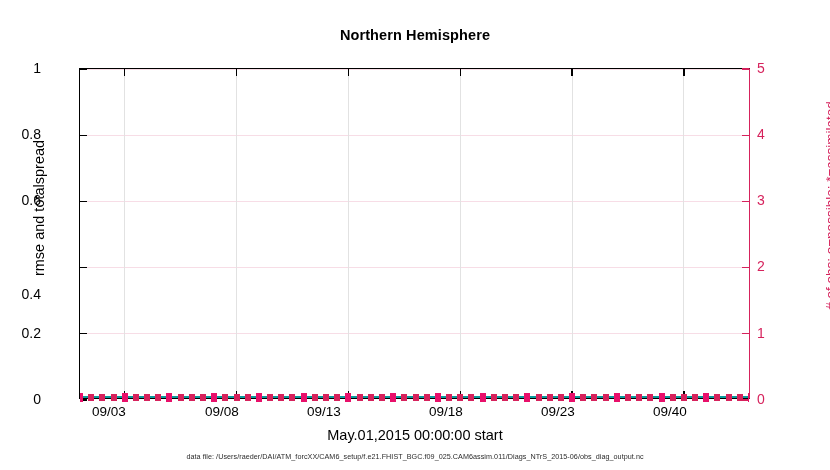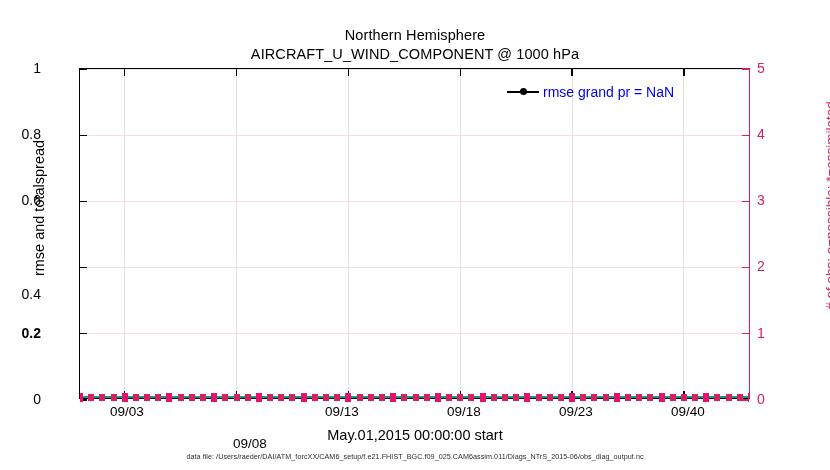--- a/index.html
+++ b/index.html
@@ -21,21 +21,21 @@
     position: absolute;
     left: 0;
     top: 26px;
     width: 830px;
     text-align: center;
     line-height: 19px;
   }
   #title-main,
   #title-sub {
     font-size: 14.5px;
-    font-weight: normal;
+    font-weight: bold;
     letter-spacing: 0.1px;
     display: block;
   }
 
   
   #plot-area {
     position: absolute;
     left: 79px;
     top: 68px;
     width: 671px;
@@ -114,21 +114,21 @@
     font-size: 14px;
     color: #d6225c;
     white-space: nowrap;
     line-height: 14px;
   }
   .xtick-label {
     position: absolute;
     top: 404px;
     font-size: 13.5px;
     color: #000;
-    text-align: center;
+    text-align: left;
     width: 70px;
     white-space: nowrap;
   }
 
   
   #ylabel {
     position: absolute;
     left: -101px;
     top: 200px;
     width: 280px;
@@ -241,21 +241,20 @@
     color: #2b2b2b;
     letter-spacing: 0.05px;
     white-space: nowrap;
   }
 </style>
 </head>
 <body>
 
 <div id="title-block">
   <span id="title-main">Northern Hemisphere</span>
-  <span id="title-sub">AIRCRAFT_U_WIND_COMPONENT @ 1000 hPa</span>
 </div>
 
 <div id="plot-area">
 
 <div class="ltick" style="top: 330.35px;"></div>
     <div class="rtick" style="top: 330.35px;"></div>
     <div class="hgrid" style="top: 264.3px;"></div>
     <div class="ltick" style="top: 264.15px;"></div>
     <div class="rtick" style="top: 264.15px;"></div>
     <div class="hgrid" style="top: 198.1px;"></div>
@@ -349,47 +348,40 @@
       <div class="obs-marker alt" style="left: 612.083px;"></div>
       <div class="obs-marker" style="left: 623.267px;"></div>
       <div class="obs-marker alt" style="left: 634.45px;"></div>
       <div class="obs-marker alt" style="left: 645.633px;"></div>
       <div class="obs-marker alt" style="left: 656.817px;"></div>
       <div class="obs-marker" style="left: 668px;"></div>
     </div>
   </div>
 
 <div class="ytick-label" style="top:392px;">0</div>
-<div class="ytick-label" style="top:326px;font-weight:bold;">0.2</div>
+<div class="ytick-label" style="top:326px;">0.2</div>
 <div class="ytick-label" style="top:259px;margin-top:28px;">0.4</div>
 <div class="ytick-label" style="top:193px;">0.6</div>
 <div class="ytick-label" style="top:127px;">0.8</div>
 <div class="ytick-label" style="top:61px;">1</div>
 
 <div class="y2tick-label" style="top:392px;">0</div>
 <div class="y2tick-label" style="top:326px;">1</div>
 <div class="y2tick-label" style="top:259px;">2</div>
 <div class="y2tick-label" style="top:193px;">3</div>
 <div class="y2tick-label" style="top:127px;">4</div>
 <div class="y2tick-label" style="top:61px;">5</div>
 
 <div class="xtick-label" style="left:92px;">09/03</div>
-<div class="xtick-label" style="left:215px;margin-top:32px;">09/08</div>
+<div class="xtick-label" style="left:205px;">09/08</div>
 <div class="xtick-label" style="left:307px;">09/13</div>
 <div class="xtick-label" style="left:429px;">09/18</div>
 <div class="xtick-label" style="left:541px;">09/23</div>
 <div class="xtick-label" style="left:653px;">09/40</div>
 
 <div id="ylabel">rmse and totalspread</div>
 <div id="y2label"># of obs: o=possible; *=assimilated</div>
 <div id="xlabel">May.01,2015 00:00:00 start</div>
 
 <div id="legend">
-  <div class="legend-row">
-    <span class="legend-sample">
-      <span class="legend-line" style="background:#000000;"></span>
-      <span class="legend-dot" style="background:#000000;"></span>
-    </span>
-    <span class="legend-text">rmse grand pr = NaN</span>
-  </div>
 </div>
 
 <div id="footer">data file: /Users/raeder/DAI/ATM_forcXX/CAM6_setup/f.e21.FHIST_BGC.f09_025.CAM6assim.011/Diags_NTrS_2015-06/obs_diag_output.nc</div>
 
 </body></html>

